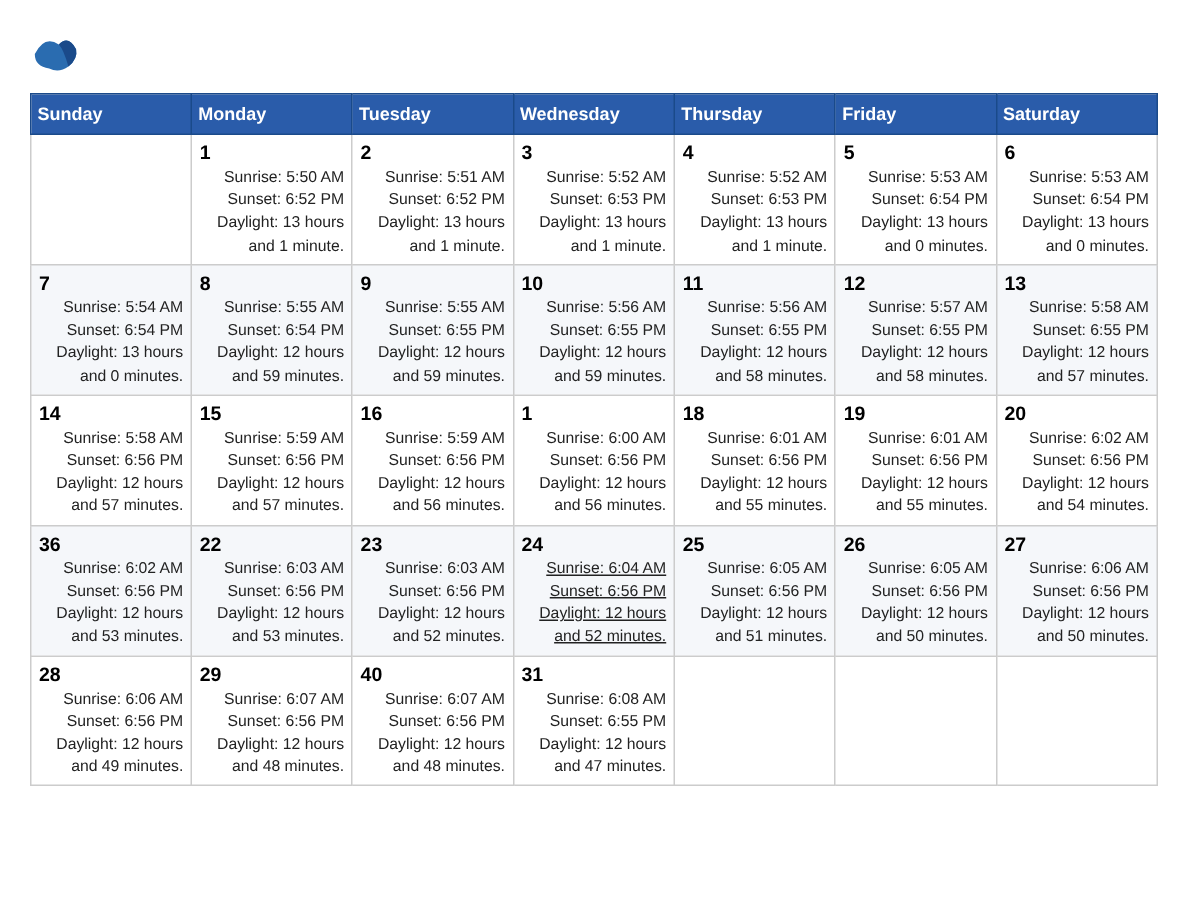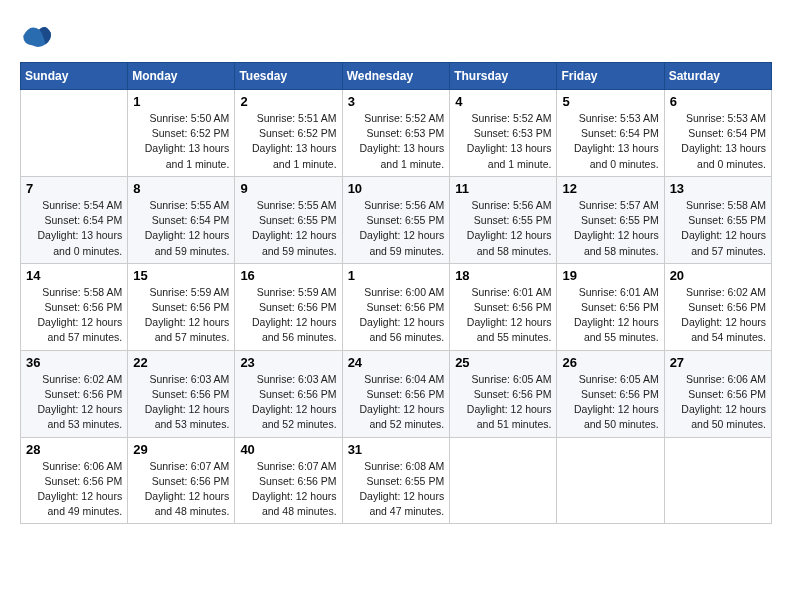--- a/index.html
+++ b/index.html
@@ -280,21 +280,21 @@
         </td>
         <td>
           <div class="day-num">23</div>
           <div class="day-info" style="white-space: pre-line;">Sunrise: 6:03 AM
 Sunset: 6:56 PM
 Daylight: 12 hours
 and 52 minutes.</div>
         </td>
         <td>
           <div class="day-num">24</div>
-          <div class="day-info" style="white-space: pre-line;">Sunrise: 6:04 AM
+          <div class="day-info" style="white-space: pre-line; text-decoration: underline;">Sunrise: 6:04 AM
 Sunset: 6:56 PM
 Daylight: 12 hours
 and 52 minutes.</div>
         </td>
         <td>
           <div class="day-num">25</div>
           <div class="day-info" style="white-space: pre-line;">Sunrise: 6:05 AM
 Sunset: 6:56 PM
 Daylight: 12 hours
 and 51 minutes.</div>

